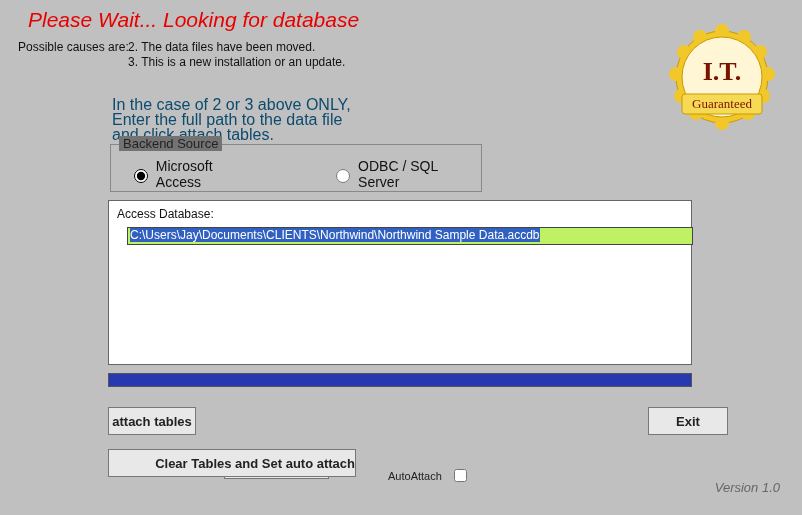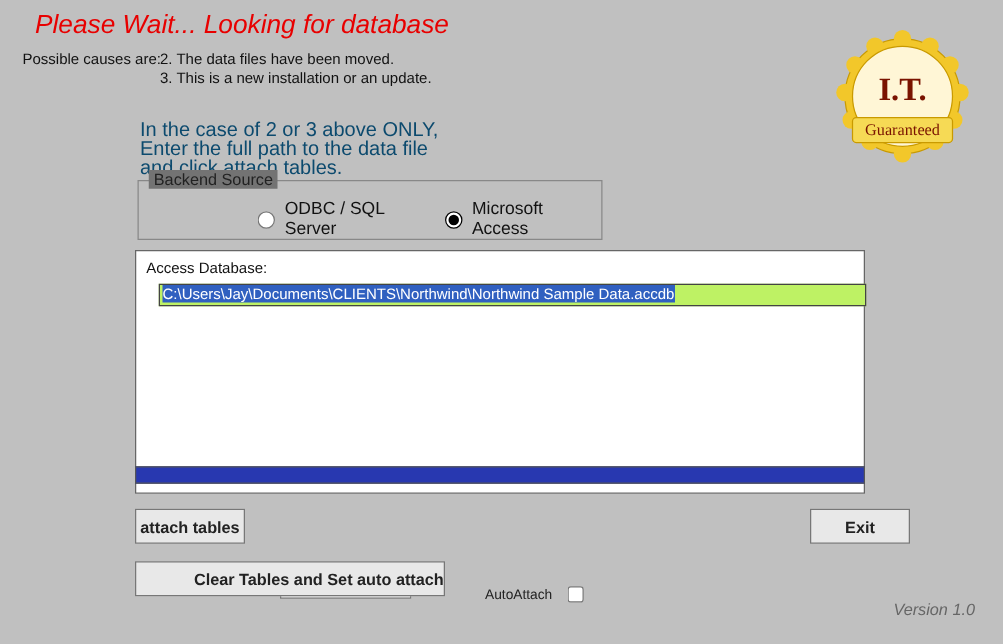--- a/index.html
+++ b/index.html
@@ -78,21 +78,21 @@
     align-items: center;
     gap: 5px;
   }
   .radio-wrap.second { margin-left: 72px; }
   .radio-wrap input { width:14px; height:14px; accent-color:#000; }
   .db-panel {
     position: absolute;
     left: 108px;
     top: 200px;
     width: 584px;
-    height: 195px;
+    height: 165px;
     background: #fff;
     border: 1px solid #666;
   }
   .db-panel-label {
     position: absolute;
     left: 8px;
     top: 6px;
     font-size: 12px;
     color: #111;
   }
@@ -173,27 +173,27 @@
 <div class="causes-list">
   <div>2. The data files have been moved.</div>
   <div>3. This is a new installation or an update.</div>
 </div>
 
 <div class="instruction">In the case of 2 or 3 above ONLY, Enter the full path to the data file and click attach tables.</div>
 
 <div class="backend-group">
   <div class="backend-legend">Backend Source</div>
   <div class="backend-options">
+    <label class="radio-wrap">
+      <input type="radio" name="backend" checked="" style="">
+      <span>Microsoft Access</span>
+    </label>
     <label class="radio-wrap second">
       <input type="radio" name="backend" style="">
       <span>ODBC / SQL Server</span>
-    </label>
-    <label class="radio-wrap">
-      <input type="radio" name="backend" checked="" style="">
-      <span>Microsoft Access</span>
     </label>
   </div>
 </div>
 
 <div class="db-panel">
   <div class="db-panel-label">Access Database:</div>
   <div class="db-input">
     <span class="hl">C:\Users\Jay\Documents\CLIENTS\Northwind\Northwind Sample Data.accdb</span>
   </div>
 </div>

